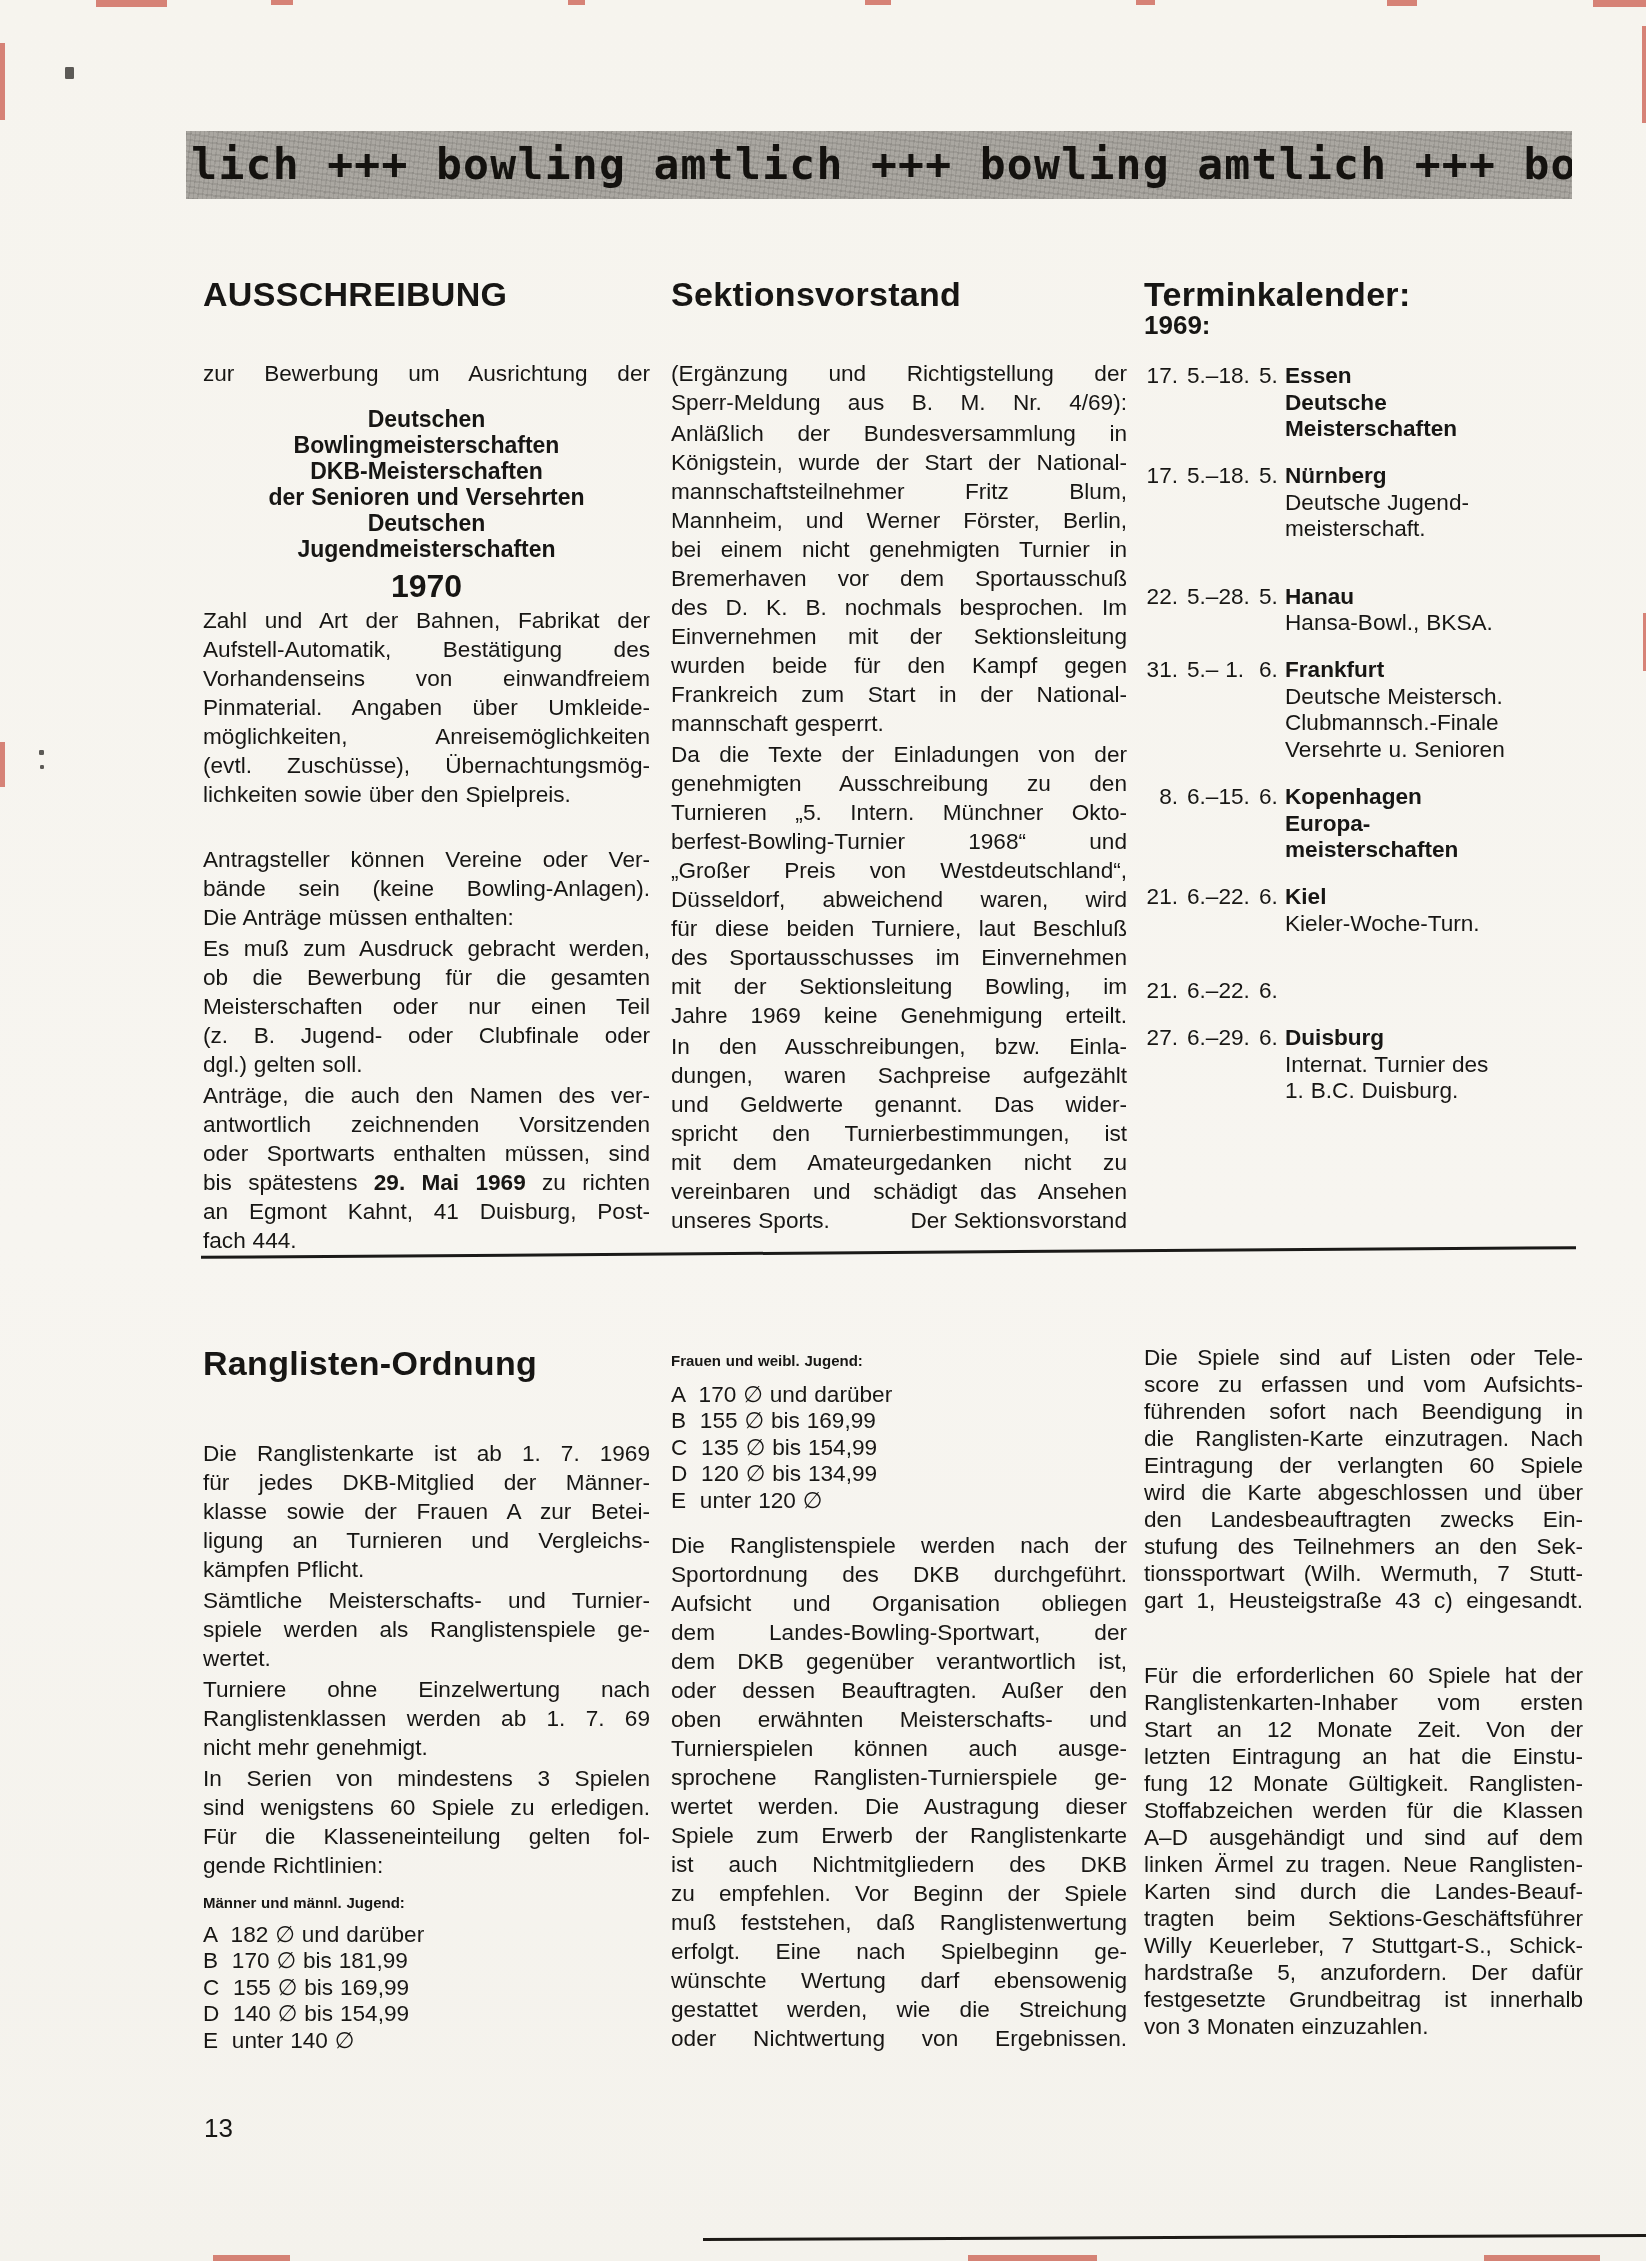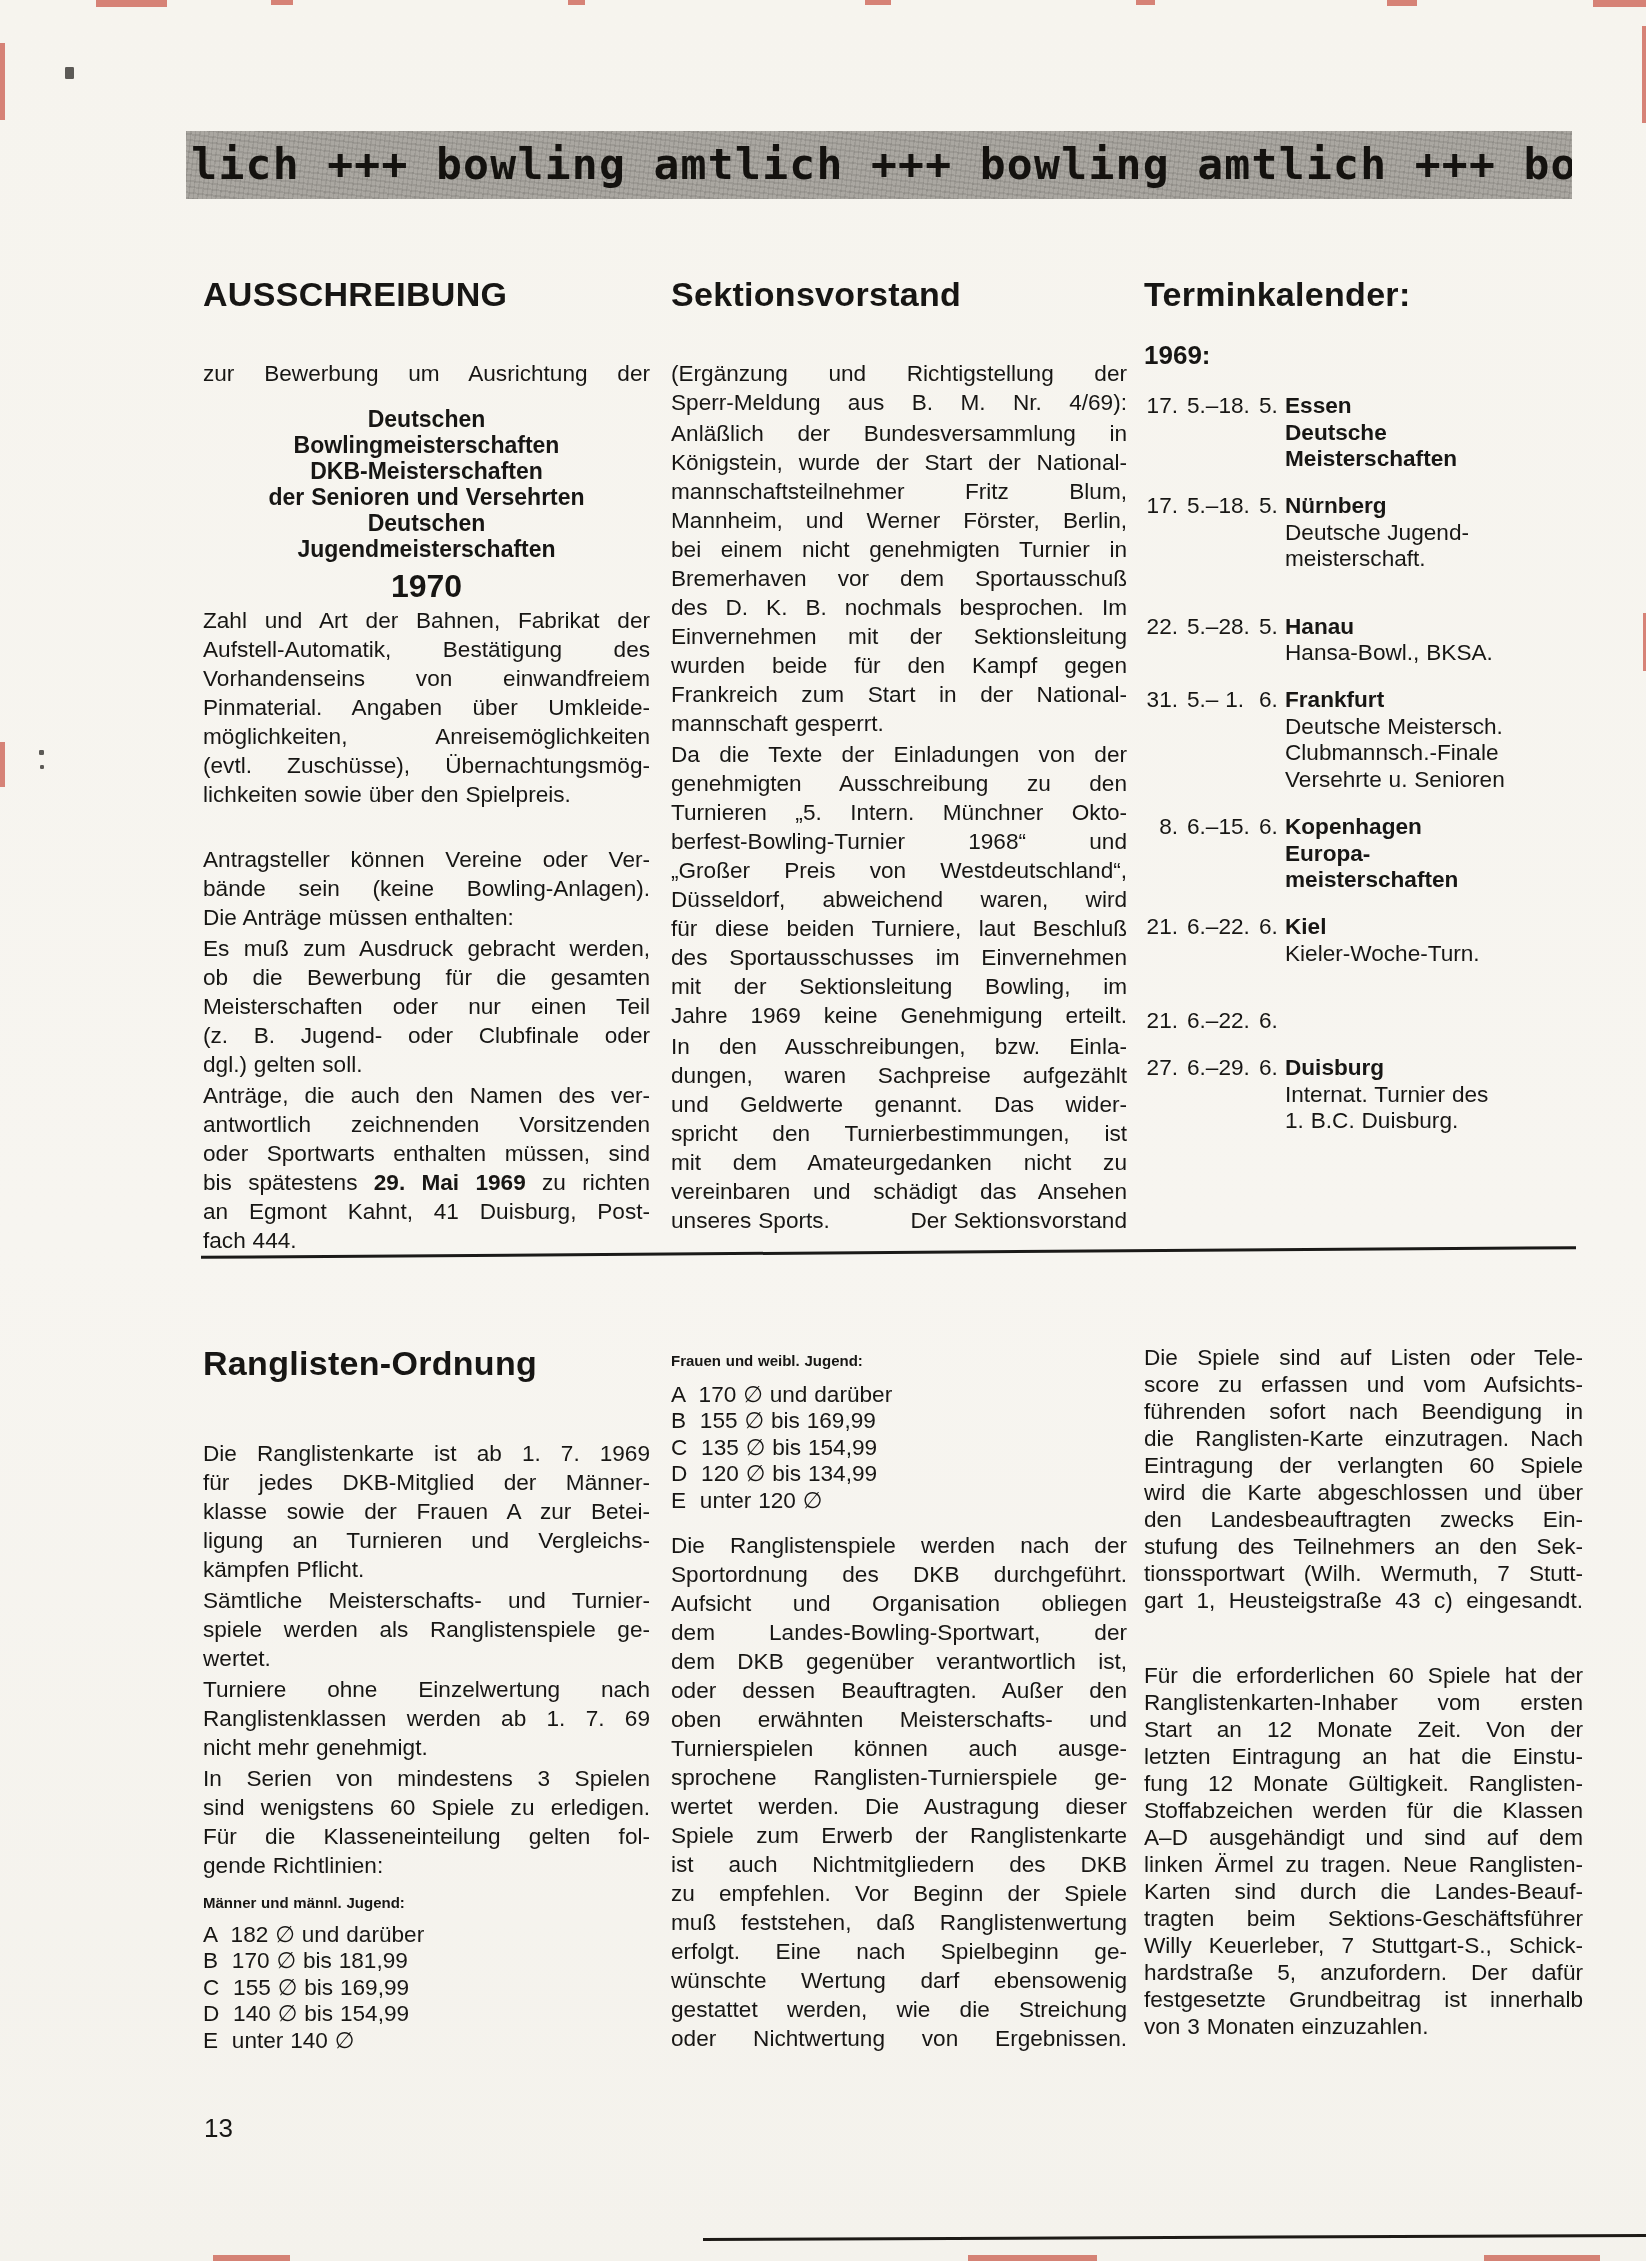--- a/index.html
+++ b/index.html
@@ -38,21 +38,21 @@
   .para .ln:last-child{text-align-last:left;}
   .para.sl .ln:last-child{text-align-last:justify;}
   .para + .para{margin-top:1.9px;}
   #col1-top .intro{margin-top:48px;}
   .bold-block{margin-top:18px;text-align:center;font-weight:700;font-size:23px;line-height:26px;}
   .year-line{text-align:center;font-weight:700;font-size:32px;line-height:39px;margin-top:5.2px;}
   #col1-top .after-year{margin-top:36px;}
   #col2-top .first-para{margin-top:48px;}
   .split-line{display:flex;justify-content:space-between;}
   
-  .tk-year{font-weight:700;font-size:26px;margin-top:30px;}
+  .tk-year{font-weight:700;font-size:26px;}
   .event{display:flex;margin-top:20.7px;line-height:26.5px;}
   .event.first{margin-top:23px;}
   .event.gap-lg{margin-top:41px;}
   .ev-date{width:141px;flex:none;display:flex;}
   .ev-d{width:34px;text-align:right;flex:none;}
   .ev-r{margin-left:9px;width:72px;flex:none;}
   .ev-m{flex:none;}
   .ev-text{flex:1;}
   .ev-city{font-weight:700;}
   .ev-line.b{font-weight:700;}

